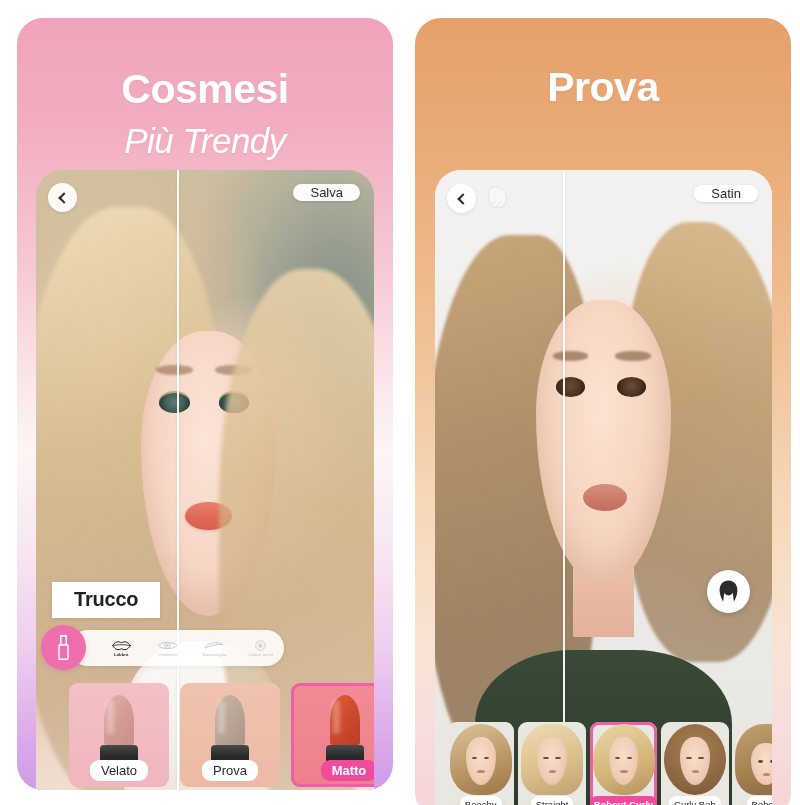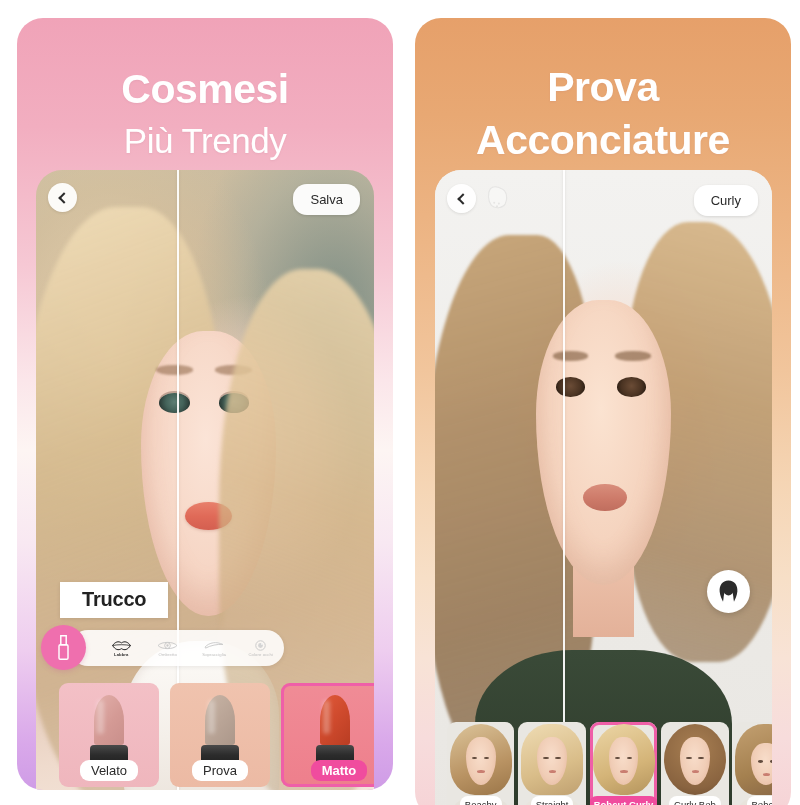--- a/index.html
+++ b/index.html
@@ -66,21 +66,21 @@
     left: 0;
     right: 0;
     text-align: center;
     color: #ffffff;
     font-weight: 700;
     letter-spacing: -0.5px;
     text-shadow: 0 1px 2px rgba(170,110,130,.13);
     line-height: 1.17;
   }
   #makeup-title-1 { top: 48px;  font-size: 41px; font-weight: 700; }
-  #makeup-title-2 { top: 103px; font-size: 35px; font-weight: 400; }
+  #makeup-title-2 { top: 103px; font-size: 35px; font-weight: 400; font-style: italic; }
   #hair-title-1   { top: 46px;  font-size: 41px; font-weight: 700; }
   #hair-title-2   { top: 99px;  font-size: 41px; font-weight: 700; }
 
   
   .screen {
     position: absolute;
     overflow: hidden;
   }
 
   #makeup-screen {
@@ -268,21 +268,21 @@
   }
   .chev {
     width: 8px; height: 8px;
     border-left: 2px solid #2b2b2b;
     border-bottom: 2px solid #2b2b2b;
     transform: rotate(45deg);
     margin-left: 3px;
   }
   .pill-btn {
     position: absolute;
-    height: 31px;
+    height: 17px;
     padding: 0 17px;
     border-radius: 14px;
     background: rgba(255,255,255,.95);
     display: flex;
     align-items: center;
     justify-content: center;
     font-size: 13px;
     font-weight: 500;
     color: #2a2a2a;
     box-shadow: 0 1px 3px rgba(0,0,0,.12);
@@ -300,21 +300,20 @@
     position: absolute;
     left: 16px;
     top: 412px;
     padding: 6px 22px 7px;
     background: #ffffff;
     font-size: 20px;
     font-weight: 600;
     color: #222;
     letter-spacing: -0.2px;
     box-shadow: 0 1px 4px rgba(0,0,0,.10);
-    margin-left: 8px;
   }
 
   
   #category-bar {
     position: absolute;
     left: 34px;
     top: 460px;
     width: 214px;
     height: 36px;
     border-radius: 18px;
@@ -353,21 +352,21 @@
     justify-content: center;
     box-shadow: 0 2px 5px rgba(200,90,150,.25);
   }
 
   
   .strip {
     position: absolute;
     display: flex;
   }
   #lip-strip {
-    left: 23px;
+    left: 33px;
     bottom: 3px;
     width: 330px;
     gap: 11px;
   }
   .swatch {
     position: relative;
     flex: 1;
     height: 104px;
     border-radius: 9px;
     overflow: hidden;
@@ -647,21 +646,20 @@
         </div>
 
       </div>
 
     </div>
   </div>
 
   <div class="panel" id="panel-hair">
 
     <div class="headline" id="hair-title-1">Prova</div>
-    <div class="headline" id="hair-title-2">Acconciature</div>
 
     <div class="screen" id="hair-screen">
 
       <div id="hair-photo">
         <div class="hr-hair-l"></div>
         <div class="hr-hair-r"></div>
         <div class="hr-neck"></div>
         <div class="hr-face"></div>
         <div class="hr-brow l"></div>
         <div class="hr-brow r"></div>
@@ -675,21 +673,21 @@
 
       <div class="circle-btn" style="left:12px; top:14px">
         <span class="chev"></span>
       </div>
       <svg class="ghost-icon" style="left:48px; top:14px" viewBox="0 0 30 30">
         <path d="M8 5 C5 9 5 18 9 23 C13 27 21 26 24 21 C27 15 25 7 20 5 C16 3 11 2 8 5 Z" fill="#ffffff" stroke="#cfcfcf" stroke-width="1.2"></path>
         <circle cx="12" cy="20" r="1.1" fill="#cfcfcf"></circle>
         <circle cx="17" cy="21" r="1.1" fill="#cfcfcf"></circle>
         <circle cx="15" cy="24" r="1.1" fill="#cfcfcf"></circle>
       </svg>
-      <button class="pill-btn" style="right:14px; top:15px">Curly</button>
+      <button class="pill-btn" style="right:14px; top:15px">Satin</button>
 
       <div id="ai-fab">
         <svg width="27" height="27" viewBox="0 0 32 32">
           <path d="M16 3 C8.5 3 5 9 5.5 16 C6 21 8 25 9.5 28 C10.5 24 10 19 12 16
                    C13.5 14 18.5 14 20 16 C22 19 21.5 24 22.5 28 C24 25 26 21 26.5 16
                    C27 9 23.5 3 16 3 Z" fill="#2c2c2c"></path>
           <circle cx="16" cy="15" r="5.6" fill="#2c2c2c"></circle>
         </svg>
       </div>
 

